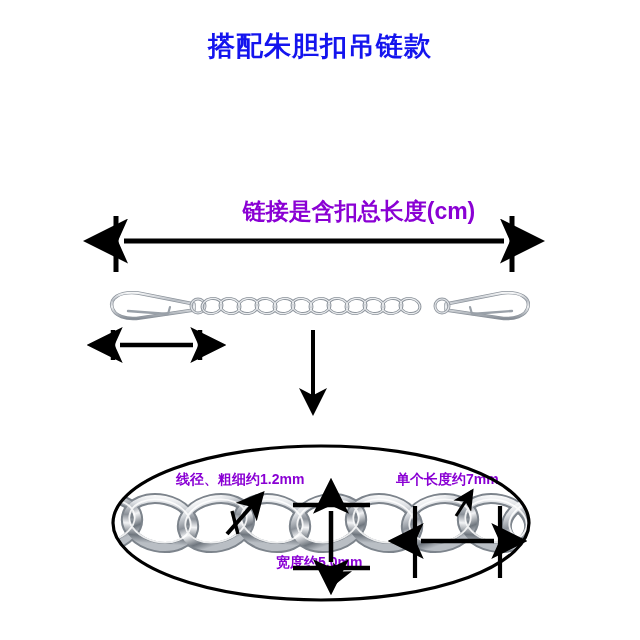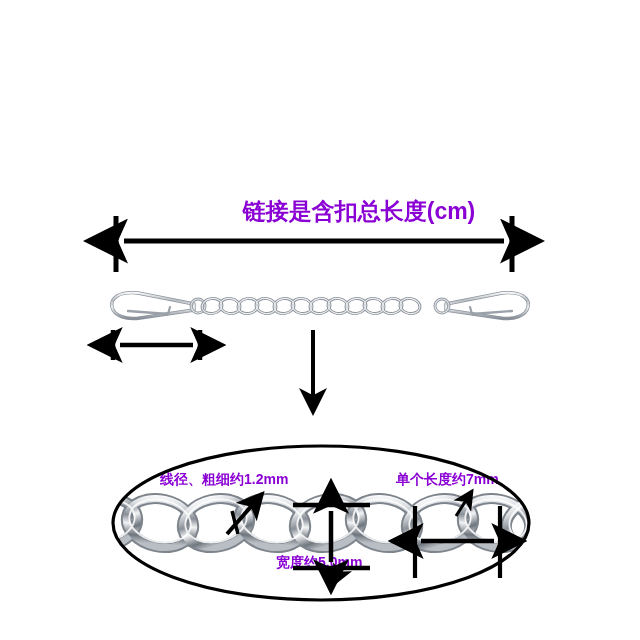--- a/index.html
+++ b/index.html
@@ -47,21 +47,21 @@
     left: 96px;
     top: 366px;
     font-size: 17px;
   }
   .lbl-spec {
     left: 336px;
     top: 406px;
     font-size: 20px;
   }
   .lbl-wire {
-    left: 160px;
+    left: 176px;
     top: 471px;
     font-size: 14px;
   }
   .lbl-single {
     left: 396px;
     top: 471px;
     font-size: 14px;
   }
   .lbl-width {
     left: 276px;
@@ -89,20 +89,21 @@
     top: 443px;
     width: 422px;
     height: 160px;
   }
 </style>
 </head>
 <body>
 
 <div id="page">
 
+  <div class="ttl">搭配朱胆扣吊链款</div>
 
   <div class="lbl lbl-total">链接是含扣总长度(cm)</div>
 
 
 
   <div class="lbl lbl-wire">线径、粗细约1.2mm</div>
   <div class="lbl lbl-single">单个长度约7mm</div>
   <div class="lbl lbl-width">宽度约5.0mm</div>
 
   <div class="chain-wrap">

